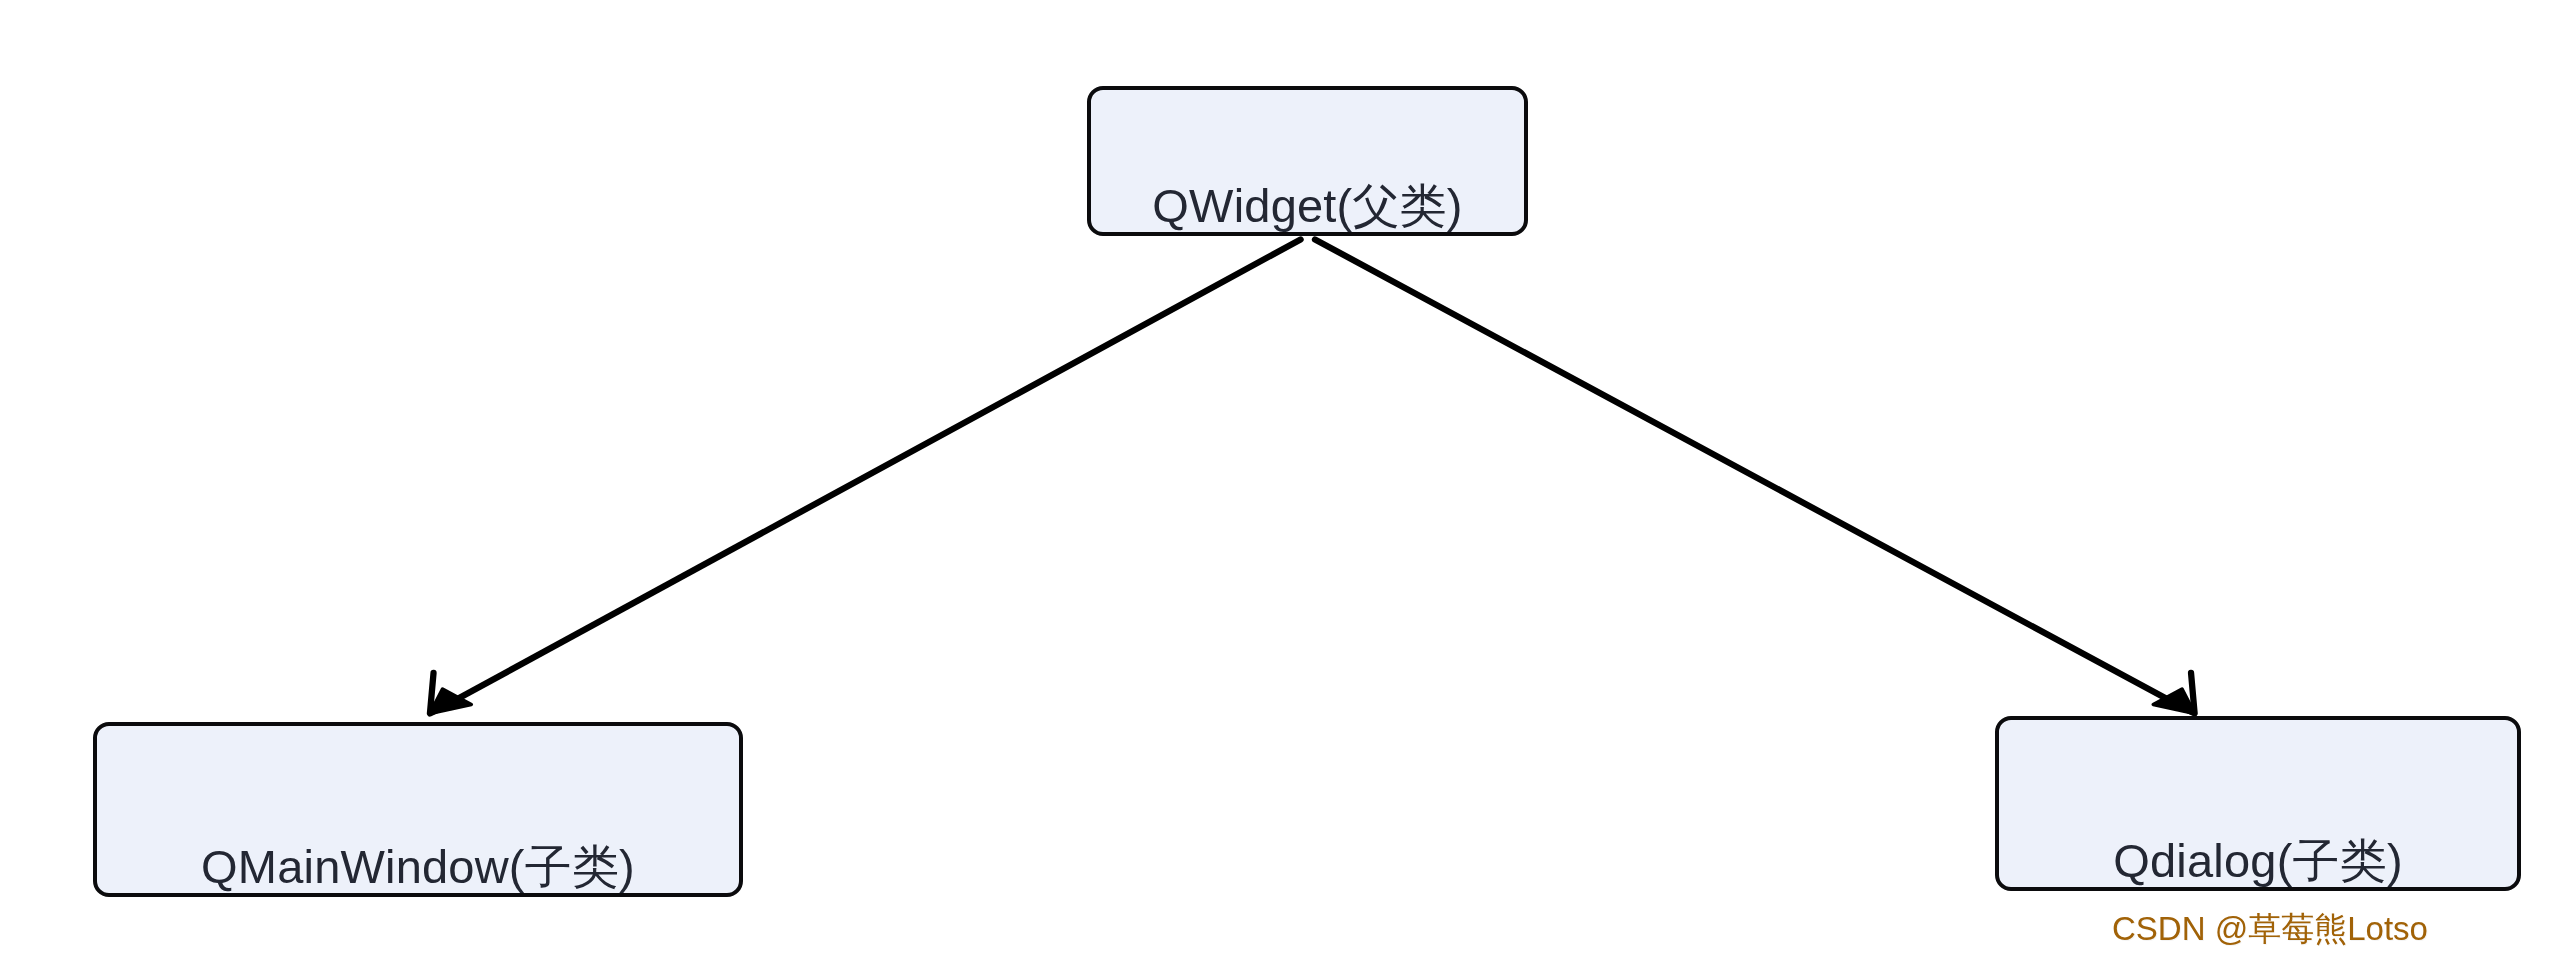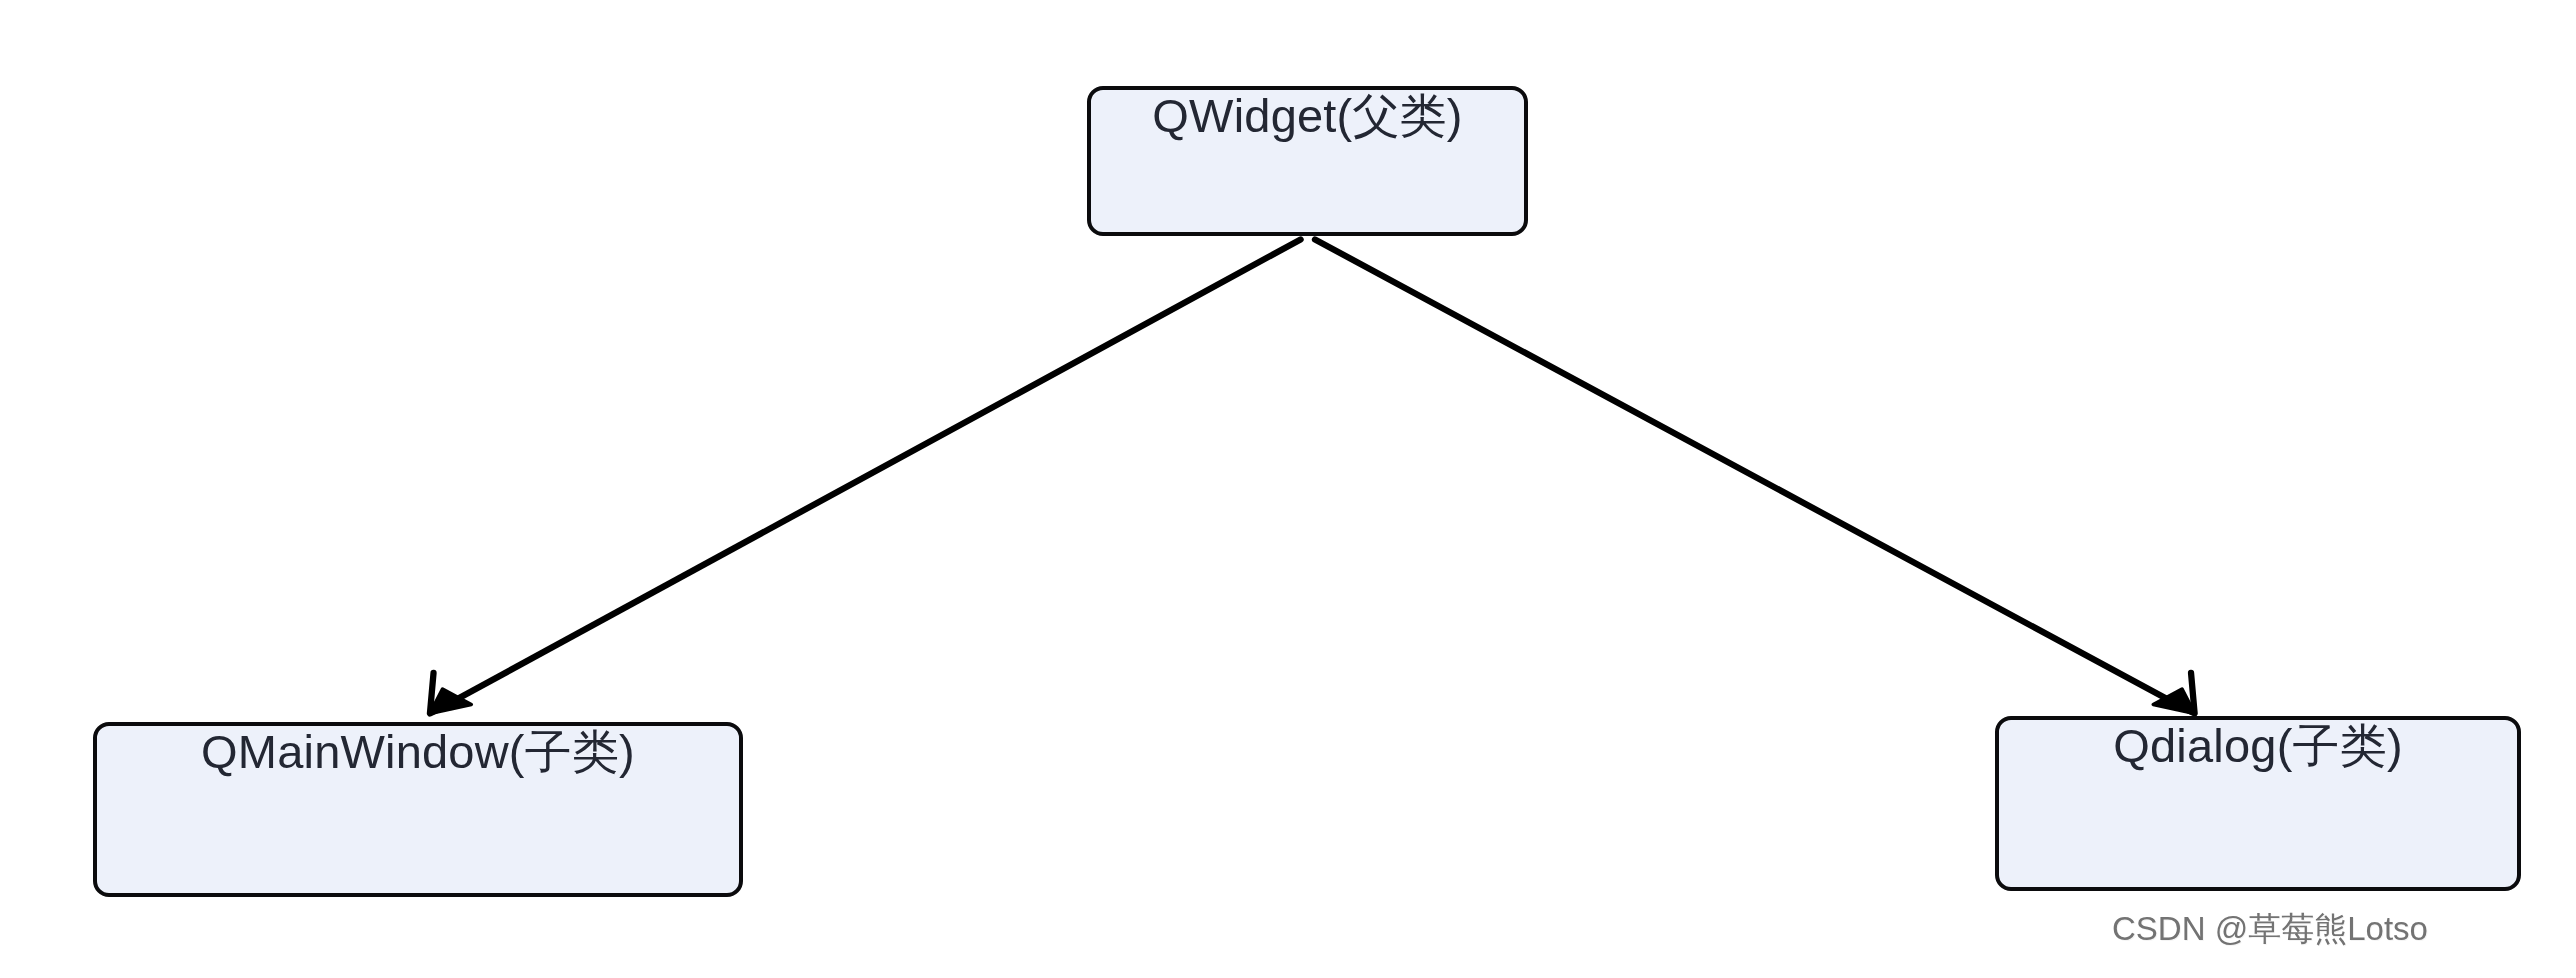--- a/index.html
+++ b/index.html
@@ -28,21 +28,21 @@
     height: 979px;
     pointer-events: none;
   }
   .node {
     position: absolute;
     box-sizing: border-box;
     background: #edf1fa;
     border: 4.5px solid #0b0b0d;
     border-radius: 16px;
     display: flex;
-    align-items: flex-start;
+    align-items: flex-end;
     justify-content: center;
     color: #232733;
   }
   .node-label {
     font-size: 47px;
     line-height: 1.1;
     letter-spacing: 0.2px;
     white-space: nowrap;
     color: #232733;
   }
@@ -63,21 +63,21 @@
     left: 1995px;
     top: 716px;
     width: 526px;
     height: 175px;
   }
   #watermark {
     position: absolute;
     left: 2112px;
     top: 907px;
     font-size: 33px;
-    color: #737373;
+    color: #a16207;
     text-shadow: 0.9px 0.9px 0 #f4f4f4;
     white-space: nowrap;
     user-select: none;
   }
 </style>
 </head>
 <body>
 
 <div id="diagram-canvas">
 

